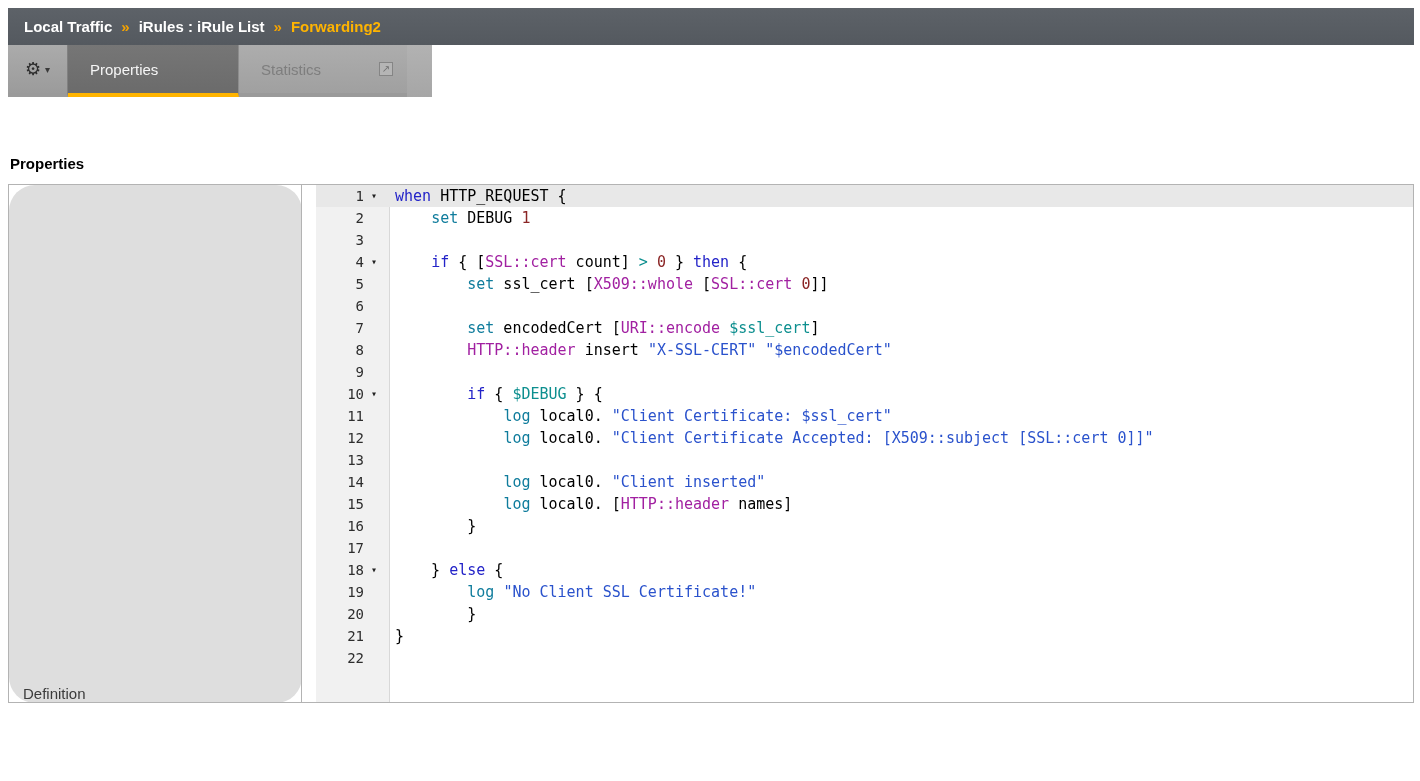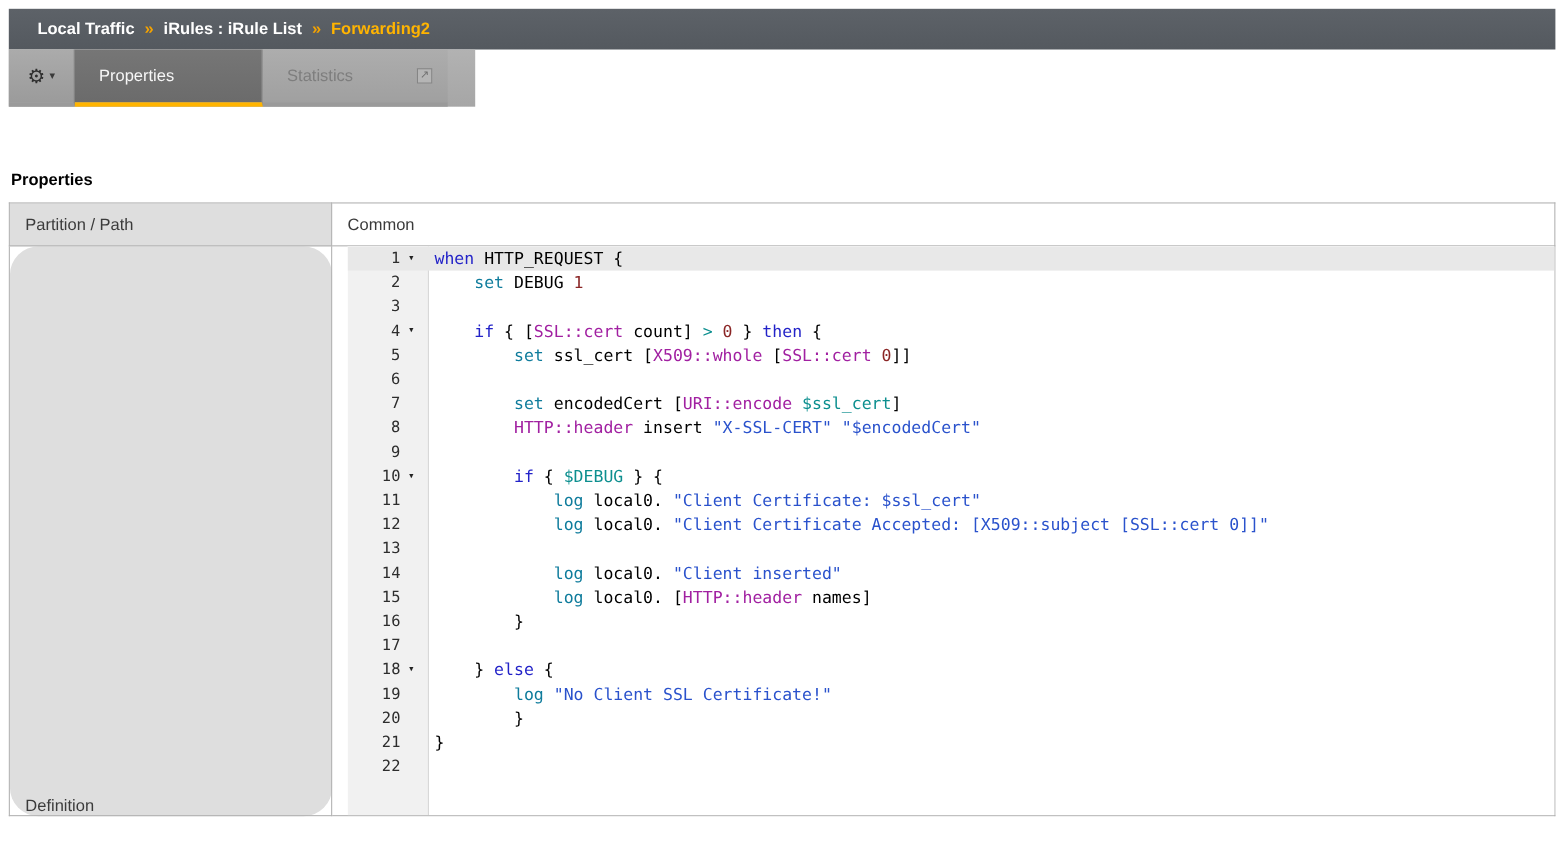--- a/index.html
+++ b/index.html
@@ -25,21 +25,21 @@
     width:1420px;height:781px;overflow:hidden;
     font-family:"Liberation Sans",sans-serif;color:#333;
   }
   .app{padding:8px 6px 0 8px;}
 
   
   .breadcrumb-bar{
     height:37px;
     background:linear-gradient(#5d6268,var(--breadcrumb-bg));
     display:flex;align-items:center;
-    padding:0 26px;
+    padding:0 16px;
     font-size:15px;font-weight:bold;
   }
   .bc-section,.bc-path{color:#ffffff;cursor:pointer;}
   .bc-sep{color:var(--breadcrumb-accent);margin:0 9px;font-size:15px;}
   .bc-current{color:var(--accent);}
 
   
   .tabbar{
     display:flex;align-items:stretch;
     height:52px;width:424px;
@@ -187,24 +187,20 @@
     <div class="tab tab-statistics">
       <span>Statistics</span>
       <span class="ext-icon">↗</span>
     </div>
   </div>
 
   <div class="section-title">Properties</div>
 
   <table class="props">
     <tbody>
-    <tr>
-      <td class="lbl">Partition / Path</td>
-      <td class="val">Common</td>
-    </tr>
     <tr>
       <td class="lbl def-lbl">Definition</td>
       <td class="val def-val">
         <div class="editor">
           <div>
                 <div class="code-line active"><span class="gut"><span class="lnum">1</span><span class="fold">▾</span></span><span class="code-text"><span class="tk-kw">when</span><span class="tk-pl"> HTTP_REQUEST {</span></span></div>
                 <div class="code-line"><span class="gut"><span class="lnum">2</span><span class="fold"></span></span><span class="code-text"><span class="tk-pl">    </span><span class="tk-cmd">set</span><span class="tk-pl"> DEBUG </span><span class="tk-num">1</span></span></div>
                 <div class="code-line"><span class="gut"><span class="lnum">3</span><span class="fold"></span></span><span class="code-text"></span></div>
                 <div class="code-line"><span class="gut"><span class="lnum">4</span><span class="fold">▾</span></span><span class="code-text"><span class="tk-pl">    </span><span class="tk-kw">if</span><span class="tk-pl"> { [</span><span class="tk-ns">SSL::cert</span><span class="tk-pl"> count] </span><span class="tk-op">&gt;</span><span class="tk-pl"> </span><span class="tk-num">0</span><span class="tk-pl"> } </span><span class="tk-kw">then</span><span class="tk-pl"> {</span></span></div>
                 <div class="code-line"><span class="gut"><span class="lnum">5</span><span class="fold"></span></span><span class="code-text"><span class="tk-pl">        </span><span class="tk-cmd">set</span><span class="tk-pl"> ssl_cert [</span><span class="tk-ns">X509::whole</span><span class="tk-pl"> [</span><span class="tk-ns">SSL::cert</span><span class="tk-pl"> </span><span class="tk-num">0</span><span class="tk-pl">]]</span></span></div>

